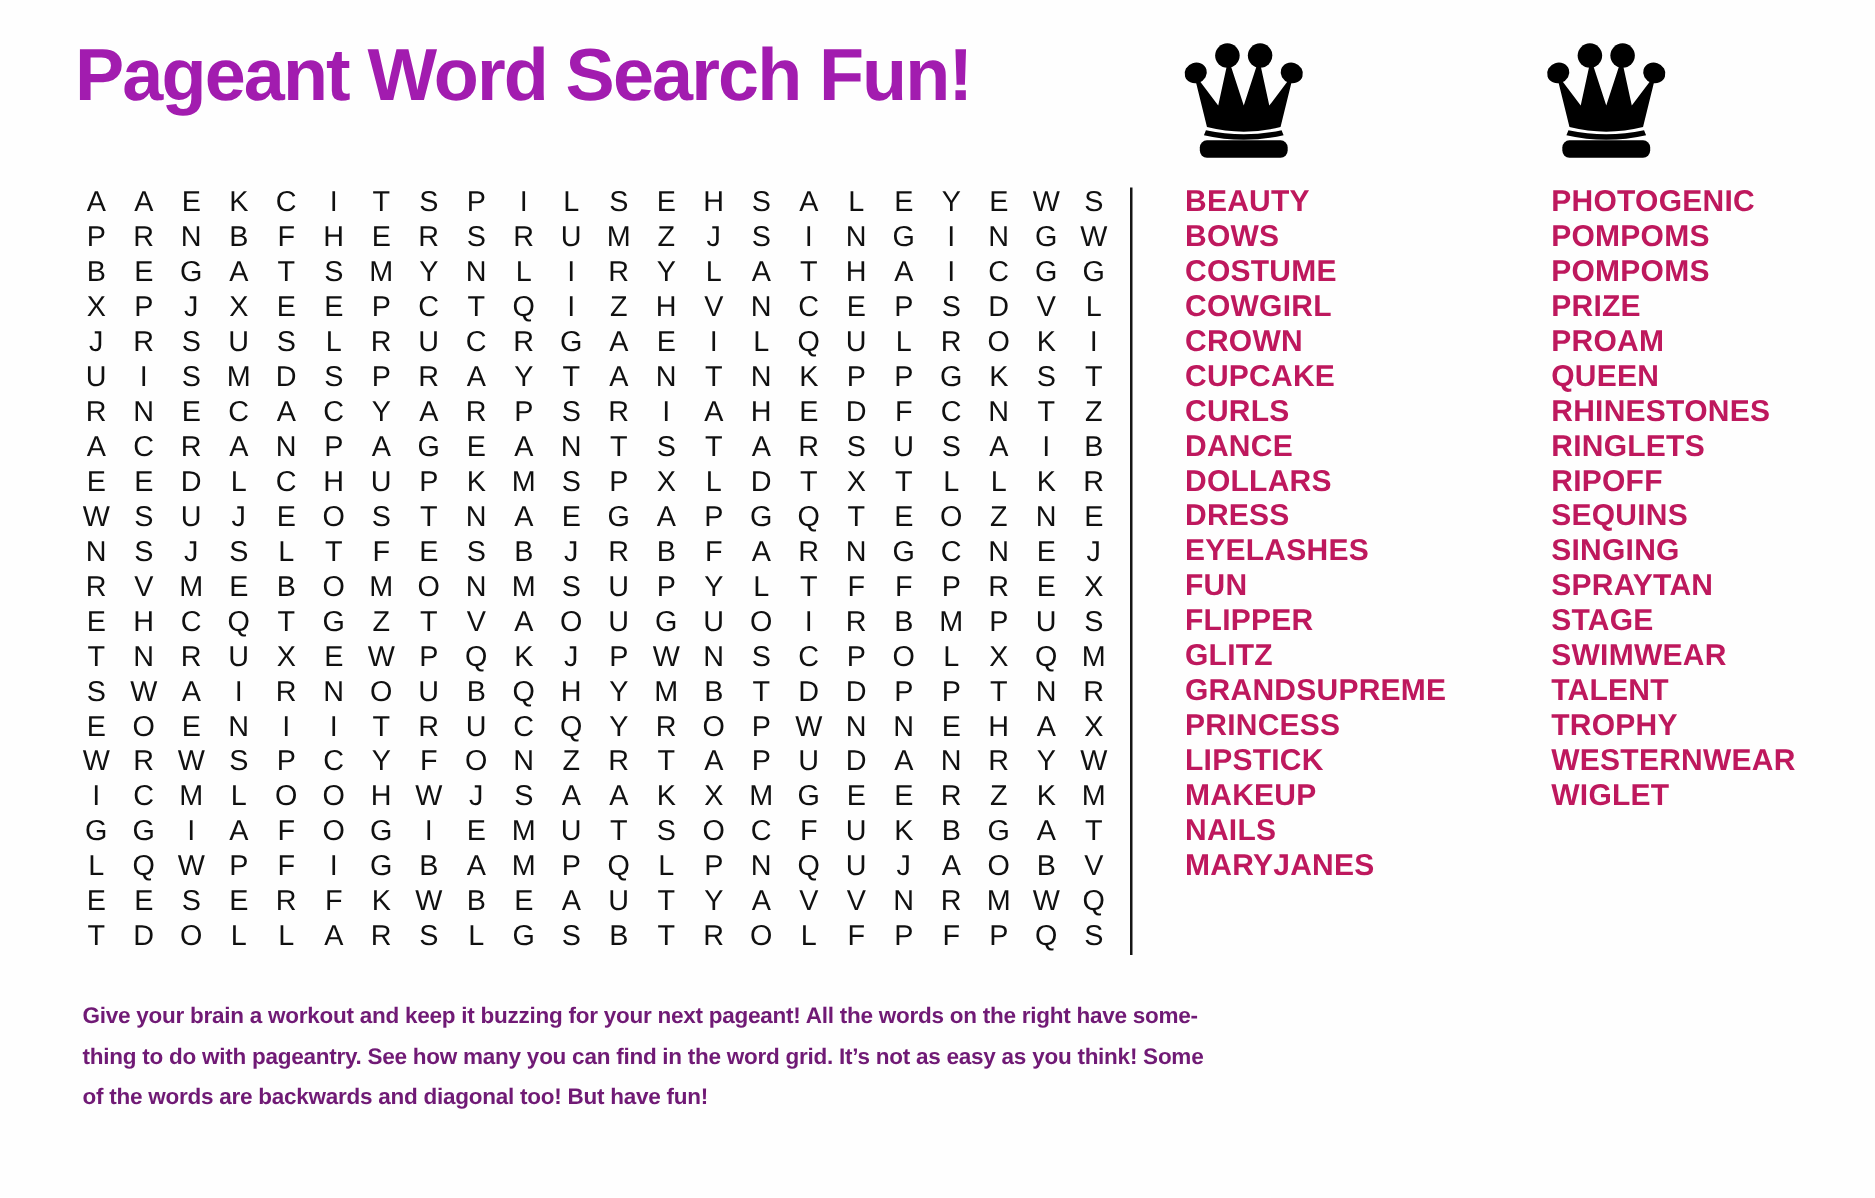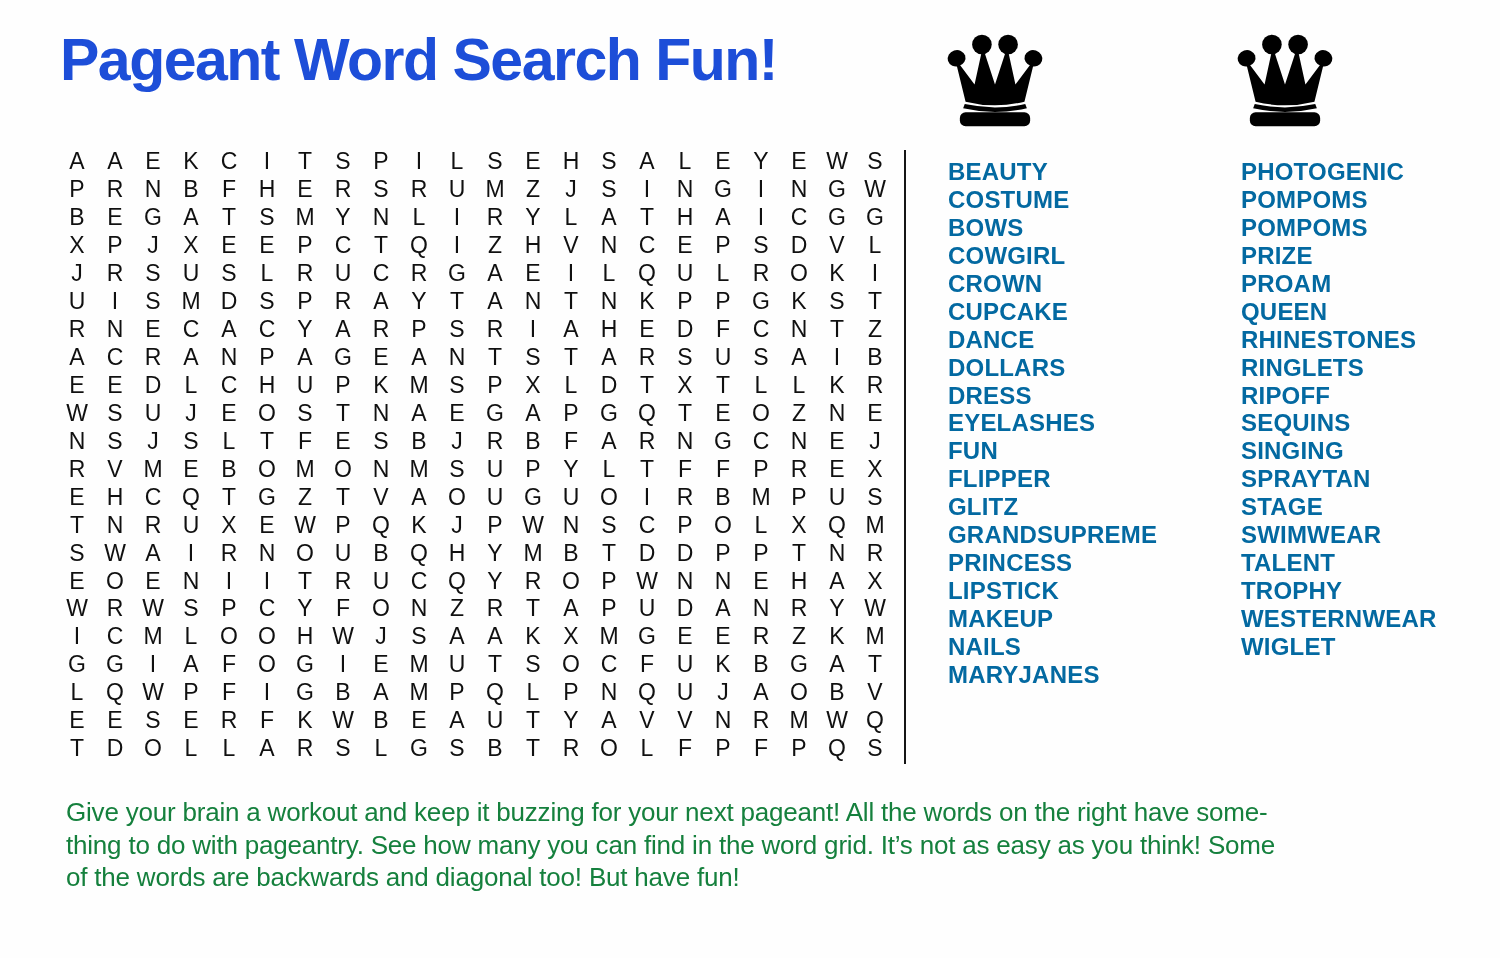--- a/index.html
+++ b/index.html
@@ -16,21 +16,21 @@
     background: #fefefe;
     overflow: hidden;
   }
   .page-title {
     position: absolute;
     left: 60px;
     top: 26px;
     font-size: 59px;
     font-weight: bold;
     letter-spacing: -1.5px;
-    color: #1d4ed8;
+    color: #a21caf;
     white-space: nowrap;
   }
   .crown {
     position: absolute;
     top: 33px;
     width: 122px;
     height: 94px;
   }
   .crown svg { width: 100%; height: 100%; fill: #000; }
   .crown-left  { left: 934px; }
@@ -58,44 +58,44 @@
     position: absolute;
     left: 904px;
     top: 150px;
     width: 2px;
     height: 614px;
     background: #151515;
   }
 
   .word-list {
     position: absolute;
-    top: 158px;
+    top: 148px;
     list-style: none;
     font-size: 24px;
     font-weight: bold;
     letter-spacing: 0.2px;
-    color: #0369a1;
+    color: #be185d;
   }
   .word-list li {
     height: 27.95px;
     line-height: 27.95px;
     white-space: nowrap;
   }
   .word-list-1 { left: 948px; }
   .word-list-2 { left: 1241px; }
 
   .instructions {
     position: absolute;
     left: 66px;
     top: 796px;
-    font-size: 26px;
-    font-weight: normal;
+    font-size: 18px;
+    font-weight: bold;
     line-height: 32.5px;
     letter-spacing: -0.2px;
-    color: #15803d;
+    color: #701a75;
     white-space: nowrap;
   }
 </style>
 </head>
 <body>
 
 <div class="page">
 
   <h1 class="page-title">Pageant Word Search Fun!</h1>
 
@@ -607,25 +607,26 @@
       <span>F</span>
       <span>P</span>
       <span>Q</span>
       <span>S</span>
     </div>
 
   <div class="divider"></div>
 
   <ul class="word-list word-list-1">
       <li>BEAUTY</li>
+      <li>BOWS</li>
       <li>COSTUME</li>
-      <li>BOWS</li>
       <li>COWGIRL</li>
       <li>CROWN</li>
       <li>CUPCAKE</li>
+      <li>CURLS</li>
       <li>DANCE</li>
       <li>DOLLARS</li>
       <li>DRESS</li>
       <li>EYELASHES</li>
       <li>FUN</li>
       <li>FLIPPER</li>
       <li>GLITZ</li>
       <li>GRANDSUPREME</li>
       <li>PRINCESS</li>
       <li>LIPSTICK</li>

